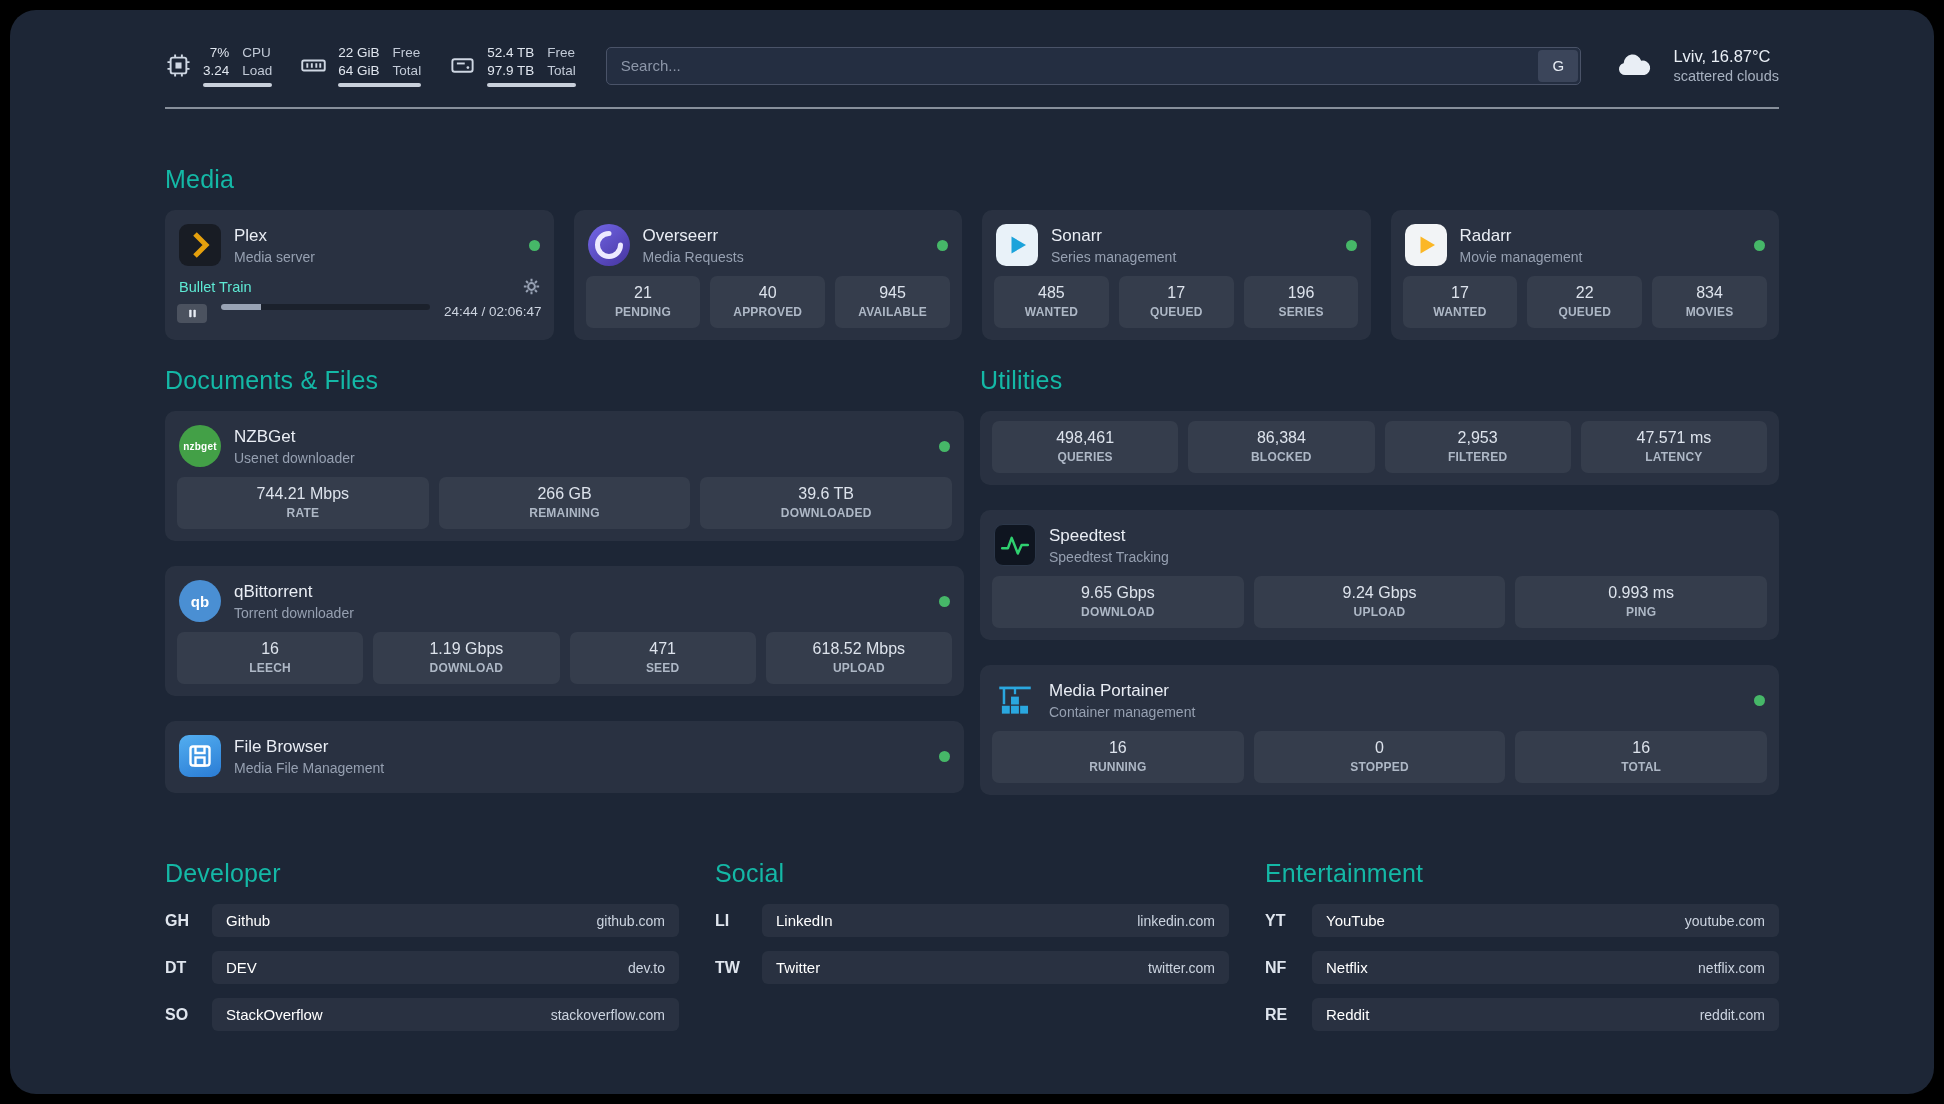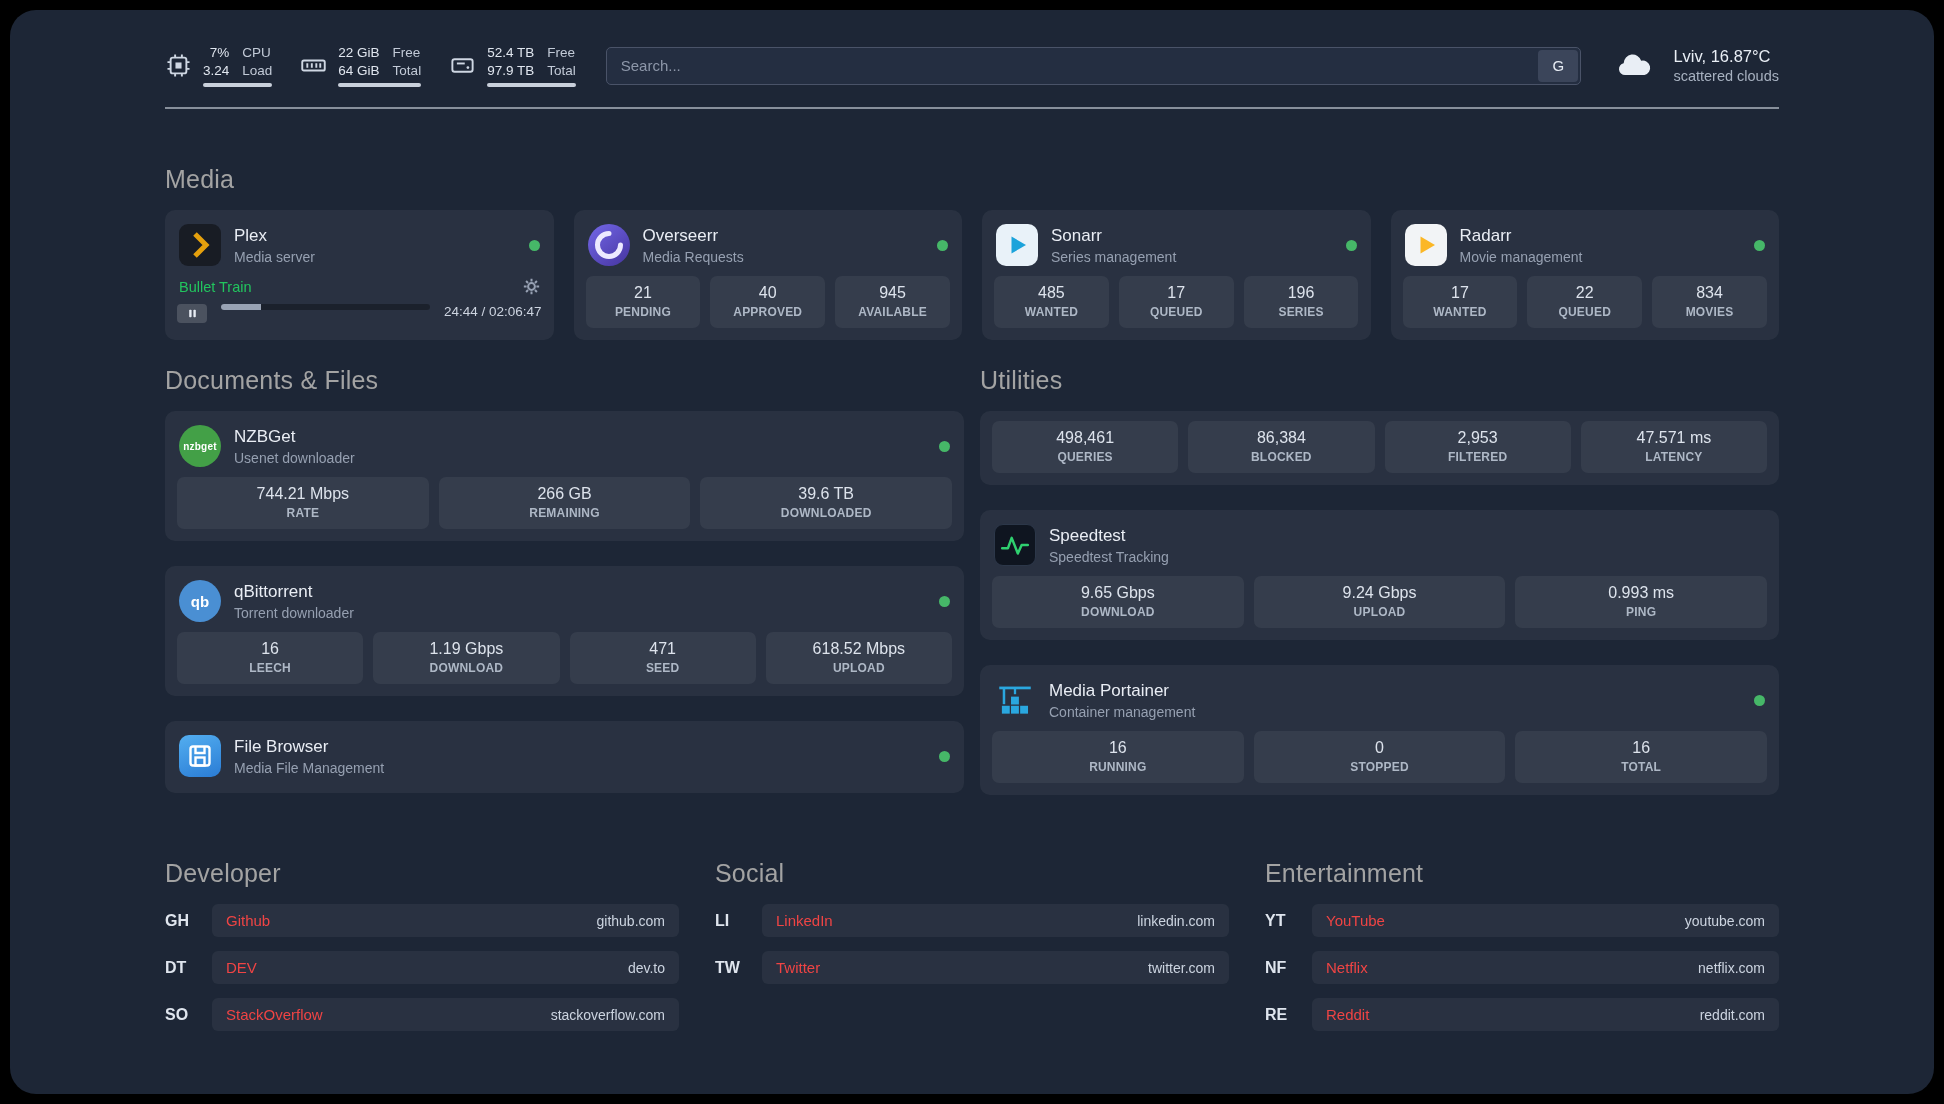--- a/index.html
+++ b/index.html
@@ -40,55 +40,55 @@
   }
 
   .weather { display: flex; align-items: center; gap: 16px; cursor: pointer; }
   .weather-icon { width: 46px; height: 36px; flex: none; }
   .weather-loc { font-size: 16.5px; color: #e9eef5; }
   .weather-cond { font-size: 14.5px; color: #a7b1c0; margin-top: 2px; }
 
   .divider { margin-top: 20px; border-bottom: 2px solid rgba(222,229,238,0.55); }
 
   
-  .section-title { font-size: 25px; font-weight: 500; color: #a3a3a3; letter-spacing: .2px; }
+  .section-title { font-size: 25px; font-weight: 500; color: #14b8a6; letter-spacing: .2px; }
   .media-section { margin-top: 56px; }
   .media-grid { margin-top: 16px; display: grid; grid-template-columns: repeat(4, 1fr); gap: 20px; }
 
   .card { background: rgba(255,255,255,0.055); border-radius: 10px; padding: 10px 12px 12px; cursor: pointer; }
   .svc-head { display: flex; align-items: center; gap: 13px; padding: 4px 2px 10px; }
   .svc-icon { width: 42px; height: 42px; flex: none; display: flex; align-items: center; justify-content: center; overflow: hidden; }
   .svc-name { font-size: 17px; font-weight: 500; color: #e9edf4; }
   .svc-desc { font-size: 14px; color: #96a0b1; margin-top: 3px; }
   .status-dot { margin-left: auto; width: 11px; height: 11px; border-radius: 50%; background: var(--status-green, #46b768); flex: none; }
 
   .stats { display: flex; gap: 10px; }
   .stat { flex: 1; background: rgba(255,255,255,0.06); border-radius: 7px; text-align: center; padding: 8px 4px 9px; }
   .stat-value { font-size: 16px; color: #dde3ec; }
   .stat-label { font-size: 12px; font-weight: 700; color: #aeb8c6; margin-top: 3px; letter-spacing: .2px; }
 
   
-  .player-top { display: flex; align-items: center; justify-content: space-between; padding: 2px 2px 9px; font-size: 14.5px; color: #22c55e; }
+  .player-top { display: flex; align-items: center; justify-content: space-between; padding: 2px 2px 9px; font-size: 14.5px; color: #5eead4; }
   .gear-btn { background: none; border: none; cursor: pointer; display: flex; padding: 0; }
   .player-bar { display: flex; gap: 14px; }
   .pause-btn { width: 30px; height: 19px; background: rgba(255,255,255,0.16); border: none; border-radius: 4px; display: flex; align-items: center; justify-content: center; cursor: pointer; flex: none; }
   .track { flex: 1; height: 6px; background: rgba(0,0,0,0.32); border-radius: 3px; overflow: hidden; cursor: pointer; }
   .track-fill { width: 19%; height: 100%; background: #99a3b4; }
   .player-time { font-size: 13.5px; color: #cdd4e0; flex: none; }
 
   .two-col { margin-top: 26px; display: grid; grid-template-columns: 1fr 1fr; gap: 16px; align-items: start; }
   .col-stack { margin-top: 16px; display: flex; flex-direction: column; gap: 25px; }
 
   
   .bookmarks { margin-top: 64px; display: grid; grid-template-columns: repeat(3, 1fr); gap: 36px; padding-bottom: 20px; }
   .bm-rows { margin-top: 16px; display: flex; flex-direction: column; gap: 14px; }
   .bm-row { display: flex; align-items: center; }
   .bm-abbr { width: 47px; font-size: 16px; font-weight: 600; color: #dfe5ee; flex: none; }
   .bm-pill { flex: 1; height: 33px; background: rgba(255,255,255,0.055); border-radius: 6px; display: flex; align-items: center; justify-content: space-between; padding: 0 14px; cursor: pointer; }
-  .bm-name { font-size: 15px; color: #ef4444; }
+  .bm-name { font-size: 15px; color: #ffffff; }
   .bm-url { font-size: 14px; color: #ccd4e0; }
 
   
   .icon-plex { background: #181c24; border-radius: 9px; }
   .icon-overseerr { background: linear-gradient(140deg, #7468e8, #45349f); border-radius: 50%; }
   .icon-sonarr { background: #e9f2f9; border-radius: 10px; }
   .icon-radarr { background: #f2f4f6; border-radius: 10px; }
   .icon-nzbget { background: #43a047; border-radius: 50%; }
   .nzb-text { font-size: 10px; font-weight: 700; color: #fff; letter-spacing: .2px; }
   .icon-qbit { background: #4a8fd3; border-radius: 50%; }

